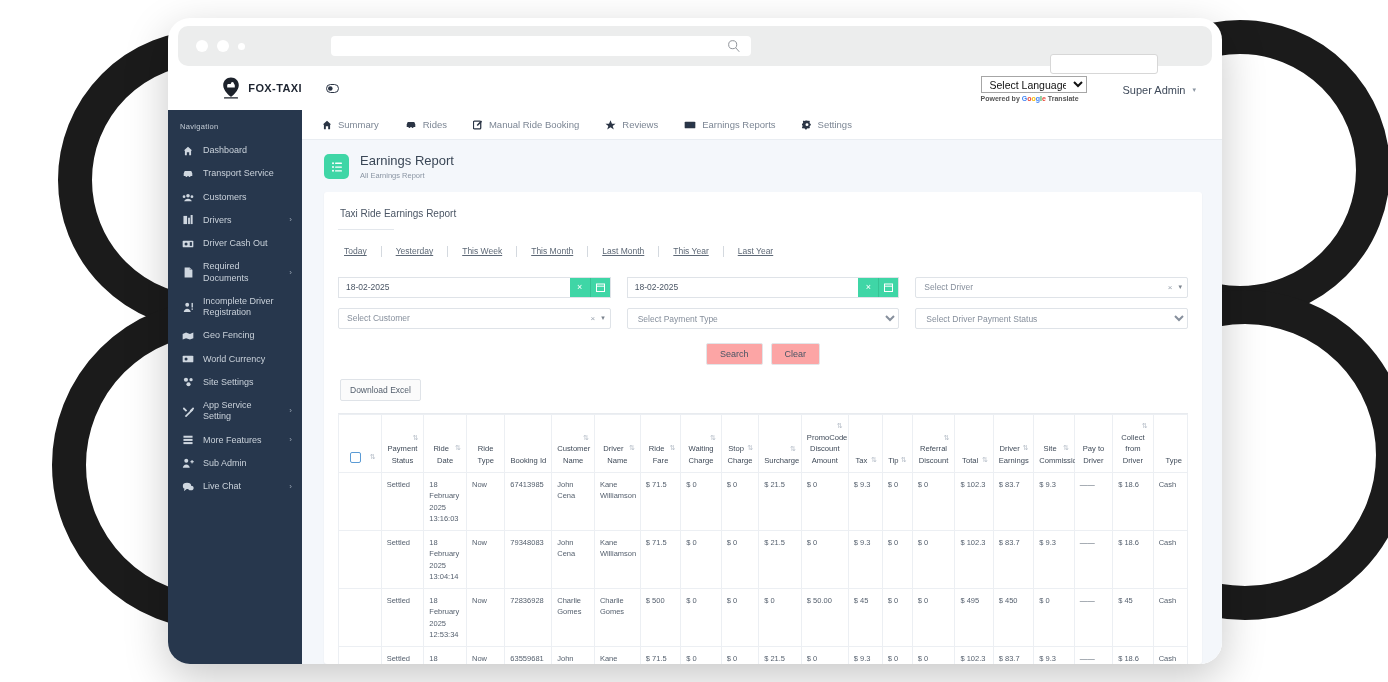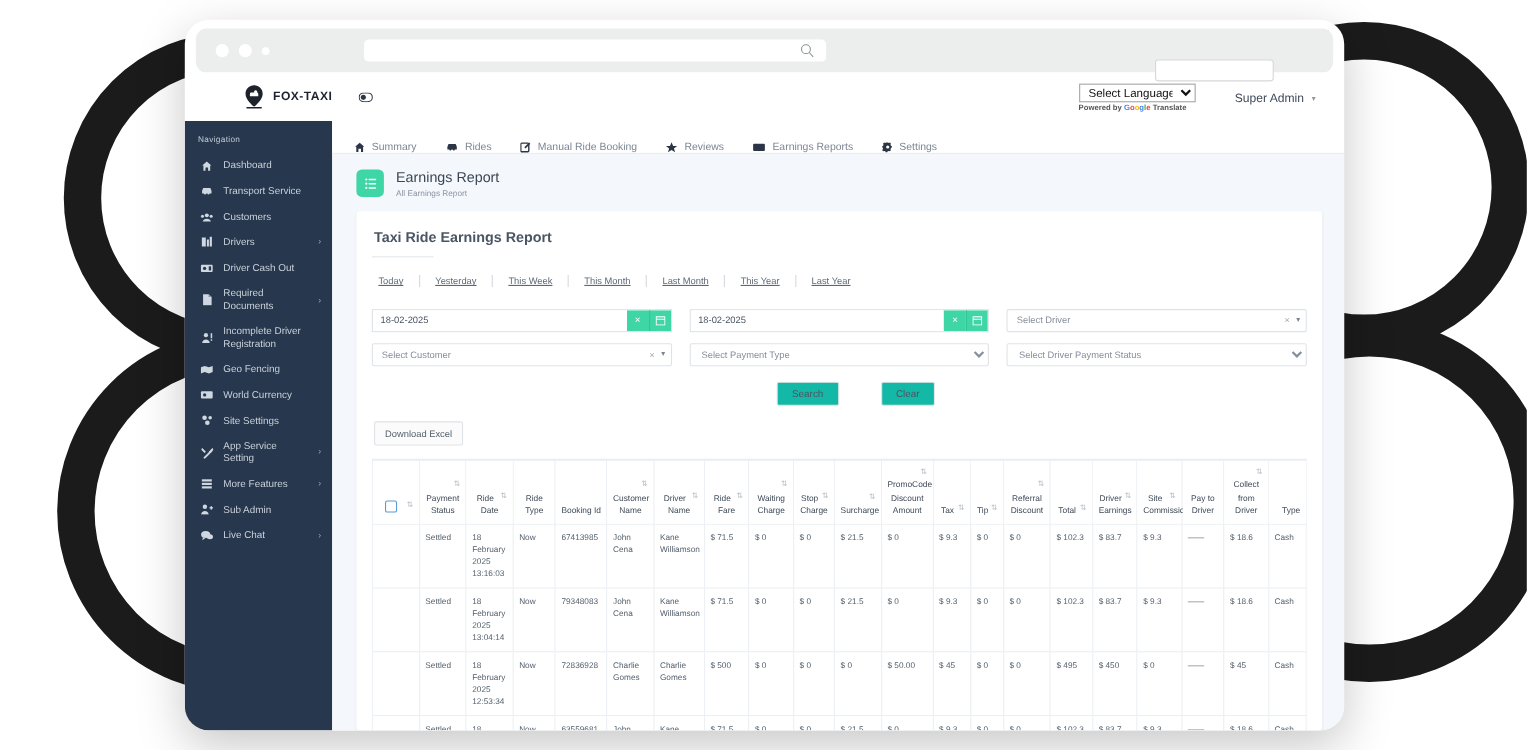--- a/index.html
+++ b/index.html
@@ -82,36 +82,36 @@
     display:flex; align-items:center; gap:9px;
     padding:6px 10px 6px 14px; color:#c9d1da; font-size:9px;
     cursor:pointer; position:relative; line-height:1.25;
   }
   .nav-ic { width:12px; flex:none; display:flex; align-items:center; justify-content:center; color:#cfd7e0; }
   .nav-label { flex:1; }
   .nav-caret { font-size:8px; color:#9aa6b5; }
 
   .content { flex:1; background:#f4f7fb; overflow:hidden; position:relative; }
 
-  .topnav { height:30px; background:#fff; display:flex; align-items:flex-end;
+  .topnav { height:30px; background:#fff; display:flex; align-items:center;
             padding-left:14px; gap:0; border-bottom:1px solid #e9edf2; }
   .topnav-item { display:flex; align-items:center; gap:6px; font-size:9.5px;
                  color:#7c8694; padding:0 20px 0 6px; cursor:pointer; }
   .topnav-item .ti { color:#2b3545; display:flex; }
 
   .page-head { display:flex; align-items:center; gap:11px; padding:14px 0 12px 22px; }
   .page-icon { width:25px; height:25px; border-radius:5px; background:#3fd6a6;
                display:flex; align-items:center; justify-content:center; color:#fff; }
   .page-title { font-size:13px; color:#3a4756; line-height:1.15; }
   .page-sub { font-size:7.5px; color:#8a95a3; margin-top:2px; }
 
   .card { background:#fff; margin:0 20px 0 22px; border-radius:3px;
           box-shadow:0 1px 2px rgba(0,0,0,.06); padding:14px 14px 0 14px;
           height: calc(100% - 82px); overflow:hidden; position:relative; }
-  .card-title { font-size:13px; font-weight:bold; color:#4a5564; padding:2px 0 10px 2px; }
+  .card-title { font-size:10px; font-weight:normal; color:#4a5564; padding:2px 0 10px 2px; }
   .divider { width:56px; height:1px; background:#e3e7ec; margin-bottom:16px; }
 
   .quick-range { display:flex; align-items:center; gap:0; padding:0 0 20px 2px; }
   .qr { font-size:8.5px; color:#5d6876; text-decoration:underline; cursor:pointer; padding:0 14px; }
   .qr:first-child { padding-left:4px; }
   .qr-sep { width:1px; height:11px; background:#d4d9df; }
 
   .filters { display:flex; gap:16px; margin-bottom:10px; }
   .fcol { flex:1; }
   .dateinput { display:flex; height:21px; border:1px solid #dfe3e8; border-radius:0; overflow:hidden; background:#fff; }
@@ -124,23 +124,23 @@
   .sel2 { height:21px; border:1px solid #dfe3e8; border-radius:2px; background:#fff;
           display:flex; align-items:center; padding:0 5px 0 8px; font-size:8.5px; color:#868f9c; }
   .sel2 .lbl { flex:1; }
   .sel2 .x { color:#9aa3ae; font-size:8px; margin-right:6px; cursor:pointer; }
   .sel2 .cv { color:#7b838e; font-size:7px; }
   select.native { height:21px; width:100%; border:1px solid #dfe3e8; border-radius:2px;
                   background:#fff; font-size:8.5px; color:#868f9c; padding-left:6px;
                   font-family:"Liberation Sans", sans-serif; }
 
   .actions { display:flex; justify-content:center; gap:8px; margin:14px 0 12px 0; }
-  .btn { background:#14b8a6; border:1px solid #e2e5e8; color:#4a5564;
+  .btn { background:#fca5a5; border:1px solid #e2e5e8; color:#4a5564;
          font-size:9px; padding:5px 13px; border-radius:2px; cursor:pointer;
-         font-family:"Liberation Sans", sans-serif;margin-left:30px; }
+         font-family:"Liberation Sans", sans-serif; }
   .btn-dl { background:#fbfbfb; border:1px solid #dfe3e8; color:#55606e;
             font-size:8.5px; padding:5px 9px; border-radius:2px; cursor:pointer;
             font-family:"Liberation Sans", sans-serif; }
   .dl-wrap { padding:2px 0 12px 2px; }
 
   
   .tbl-wrap { overflow:hidden; border-top:1px solid #e8ebef; position:relative; }
   table { border-collapse:collapse; table-layout:fixed; width:100%; }
   th, td { border:1px solid #eceff3; vertical-align:top; font-size:7.5px;
            color:#545f6d; padding:6px 5px; line-height:1.5; }

